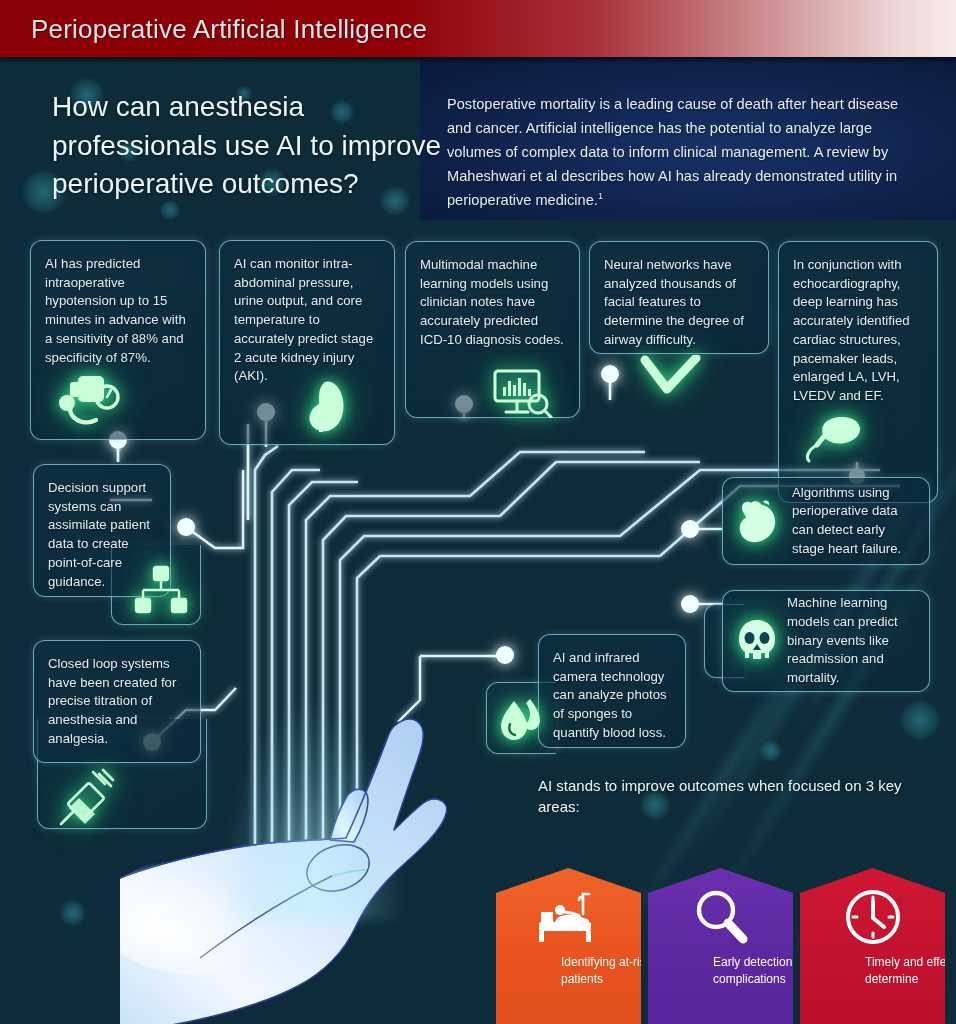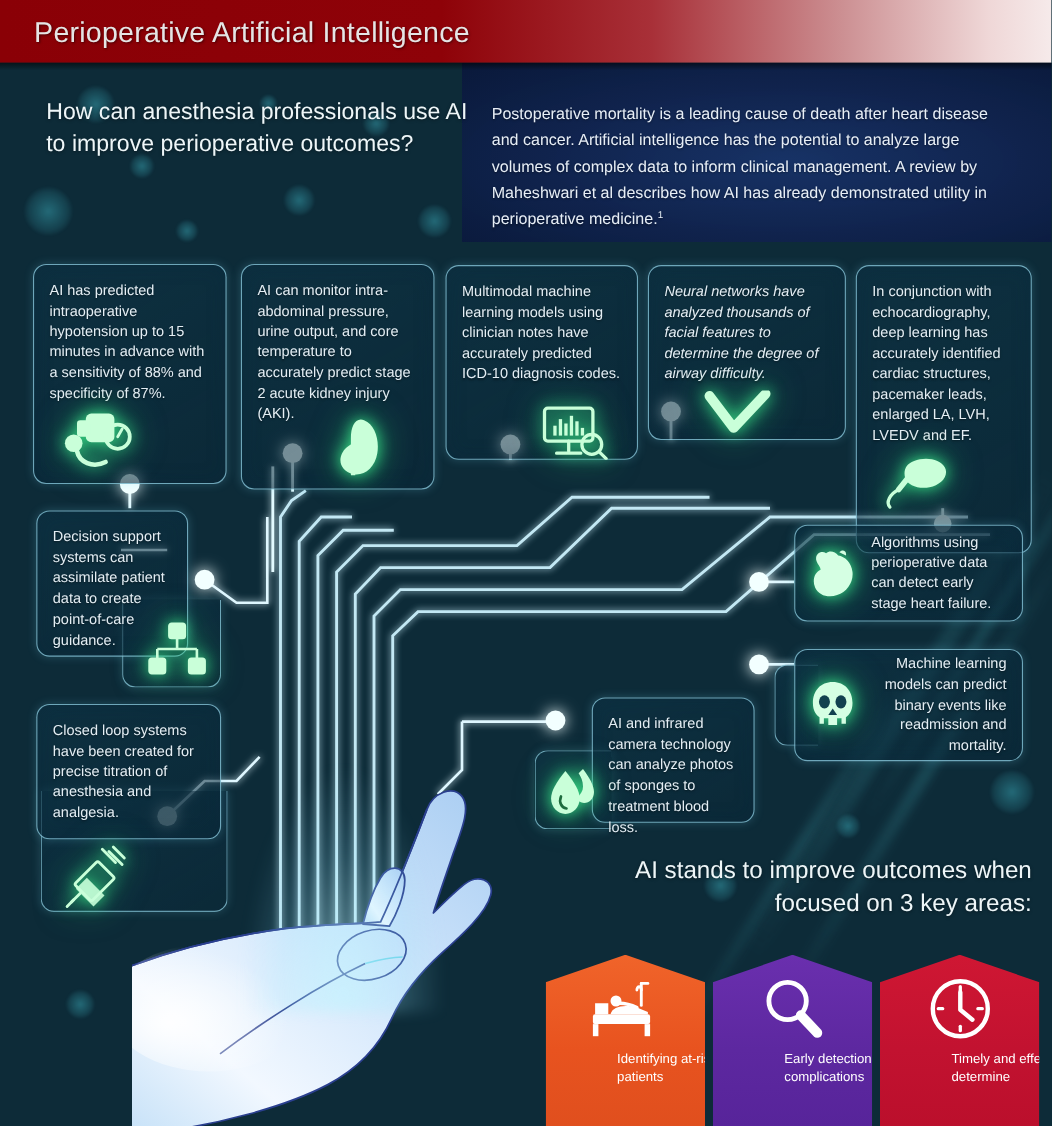--- a/index.html
+++ b/index.html
@@ -41,22 +41,22 @@
     position:absolute; left:31px; top:14px;
     font-size:26px; color:#e5e5e5; letter-spacing:.2px;
     text-shadow:1px 1px 2px rgba(0,0,0,.45);
     white-space:nowrap;
   }
   .header-shadow { position:absolute; left:0; top:57px; width:956px; height:7px;
     background:linear-gradient(180deg,rgba(0,0,0,.55),rgba(0,0,0,0)); }
 
   
   .q-head {
-    position:absolute; left:42px; top:88px; width:390px;
-    font-size:21px; line-height:1.38; color:#eef6f8; font-weight:400;
+    position:absolute; left:52px; top:88px; width:390px;
+    font-size:28px; line-height:1.38; color:#eef6f8; font-weight:400;
     text-shadow:0 1px 3px rgba(0,0,0,.4);
   }
   .intro-body {
     position:absolute; left:447px; top:92px; width:478px;
     font-size:14.6px; line-height:1.65; color:#e7eef6;
     text-shadow:0 1px 2px rgba(0,0,0,.4);
   }
   .intro-body sup { font-size:9px; }
 
   
@@ -75,40 +75,40 @@
     text-shadow:0 1px 2px rgba(0,0,0,.45);
   }
   .card.side { display:flex; align-items:center; gap:10px; padding:12px 14px; }
   .card.side .txt { flex:1; }
   .glow-ico { filter:drop-shadow(0 0 7px rgba(60,235,140,.9)) drop-shadow(0 0 14px rgba(40,210,120,.55)); }
 
   
   #card-hypotension { left:30px;  top:240px; width:176px; height:200px; }
   #card-aki         { left:219px; top:240px; width:176px; height:205px; }
   #card-icd         { left:405px; top:241px; width:175px; height:177px; }
-  #card-airway      { left:589px; top:241px; width:180px; height:159px;font-style:italic; }
+  #card-airway      { left:589px; top:241px; width:180px; height:113px; }
   #card-echo        { left:778px; top:241px; width:160px; height:262px; }
   #card-decision    { left:33px;  top:464px; width:138px; height:133px; }
   #card-closedloop  { left:33px;  top:640px; width:168px; height:123px; }
   #card-heartfail   { left:722px; top:477px; width:208px; height:88px;gap:13px;  }
-  #card-mlbinary    { left:722px; top:590px; width:208px; height:102px;text-align:right; }
+  #card-mlbinary    { left:722px; top:590px; width:208px; height:102px; }
   #card-infrared    { left:538px; top:634px; width:148px; height:114px; }
 
   
   .notch {
     position:absolute;
     border:1.4px solid rgba(150,215,235,.72);
     background:linear-gradient(150deg, rgba(14,52,70,.60) 0%, rgba(10,40,56,.48) 100%);
     box-shadow:0 0 9px rgba(120,210,235,.2);
   }
 
   
   .cta-head {
     position:absolute; left:538px; top:776px; width:400px;
-    font-size:22px; line-height:1.38; color:#eef6f8; text-align:right;
+    font-size:15px; line-height:1.38; color:#eef6f8; text-align:left;
     text-shadow:0 1px 3px rgba(0,0,0,.4);
   }
   .pent {
     position:absolute; top:868px; width:145px; height:156px;
     clip-path:polygon(0% 16%, 50% 0%, 100% 16%, 100% 100%, 0% 100%);
     color:#fff;
   }
   #pent-0 { left:496px; background:linear-gradient(180deg,#f0642a 0%, #e8531f 55%, #e04f1e 100%); }
   #pent-1 { left:648px; background:linear-gradient(180deg,#6a2fae 0%, #5d28a0 55%, #57249a 100%); }
   #pent-2 { left:800px; background:linear-gradient(180deg,#cf1733 0%, #c21230 55%, #bb0f2c 100%); }
@@ -376,21 +376,21 @@
         <ellipse cx="12.5" cy="20" rx="5" ry="6"></ellipse>
         <ellipse cx="27.5" cy="20" rx="5" ry="6"></ellipse>
         <path d="M20,26 L16,32 L24,32 Z"></path>
       </g>
     </svg>
     <span class="txt">Machine learning models can predict binary events like readmission and mortality.</span>
   </div>
 
   <div class="notch" style="left:486px;top:682px;width:70px;height:72px;border-right:none;border-radius:12px 0 0 12px;"></div>
   <div class="card" id="card-infrared">
-    <span>AI and infrared camera technology can analyze photos of sponges to treatment blood loss.</span>
+    <span>AI and infrared camera technology can analyze photos of sponges to quantify blood loss.</span>
   </div>
   <svg class="glow-ico" style="position:absolute;left:497px;top:697px;" width="48" height="48" viewBox="0 0 48 48">
     <path d="M17,4 C25,14 30,22 30,29 C30,37 24,43 17,43 C10,43 4,37 4,29 C4,22 9,14 17,4 Z" fill="#c9ffd9"></path>
     <path d="M33,2 C39,10 43,17 43,23 C43,29 39,33 34,33 C31,33 28,31 27,29 C31,25 33,22 33,18 C33,13 31,9 29,6 Z" fill="#c9ffd9"></path>
     <path d="M13,27 C11,32 13,37 18,38" fill="none" stroke="#1d6b3d" stroke-width="2.4" stroke-linecap="round"></path>
   </svg>
 
   <div class="cta-head">AI stands to improve outcomes when focused on 3 key areas:</div>
 
   <div class="pent" id="pent-0">

